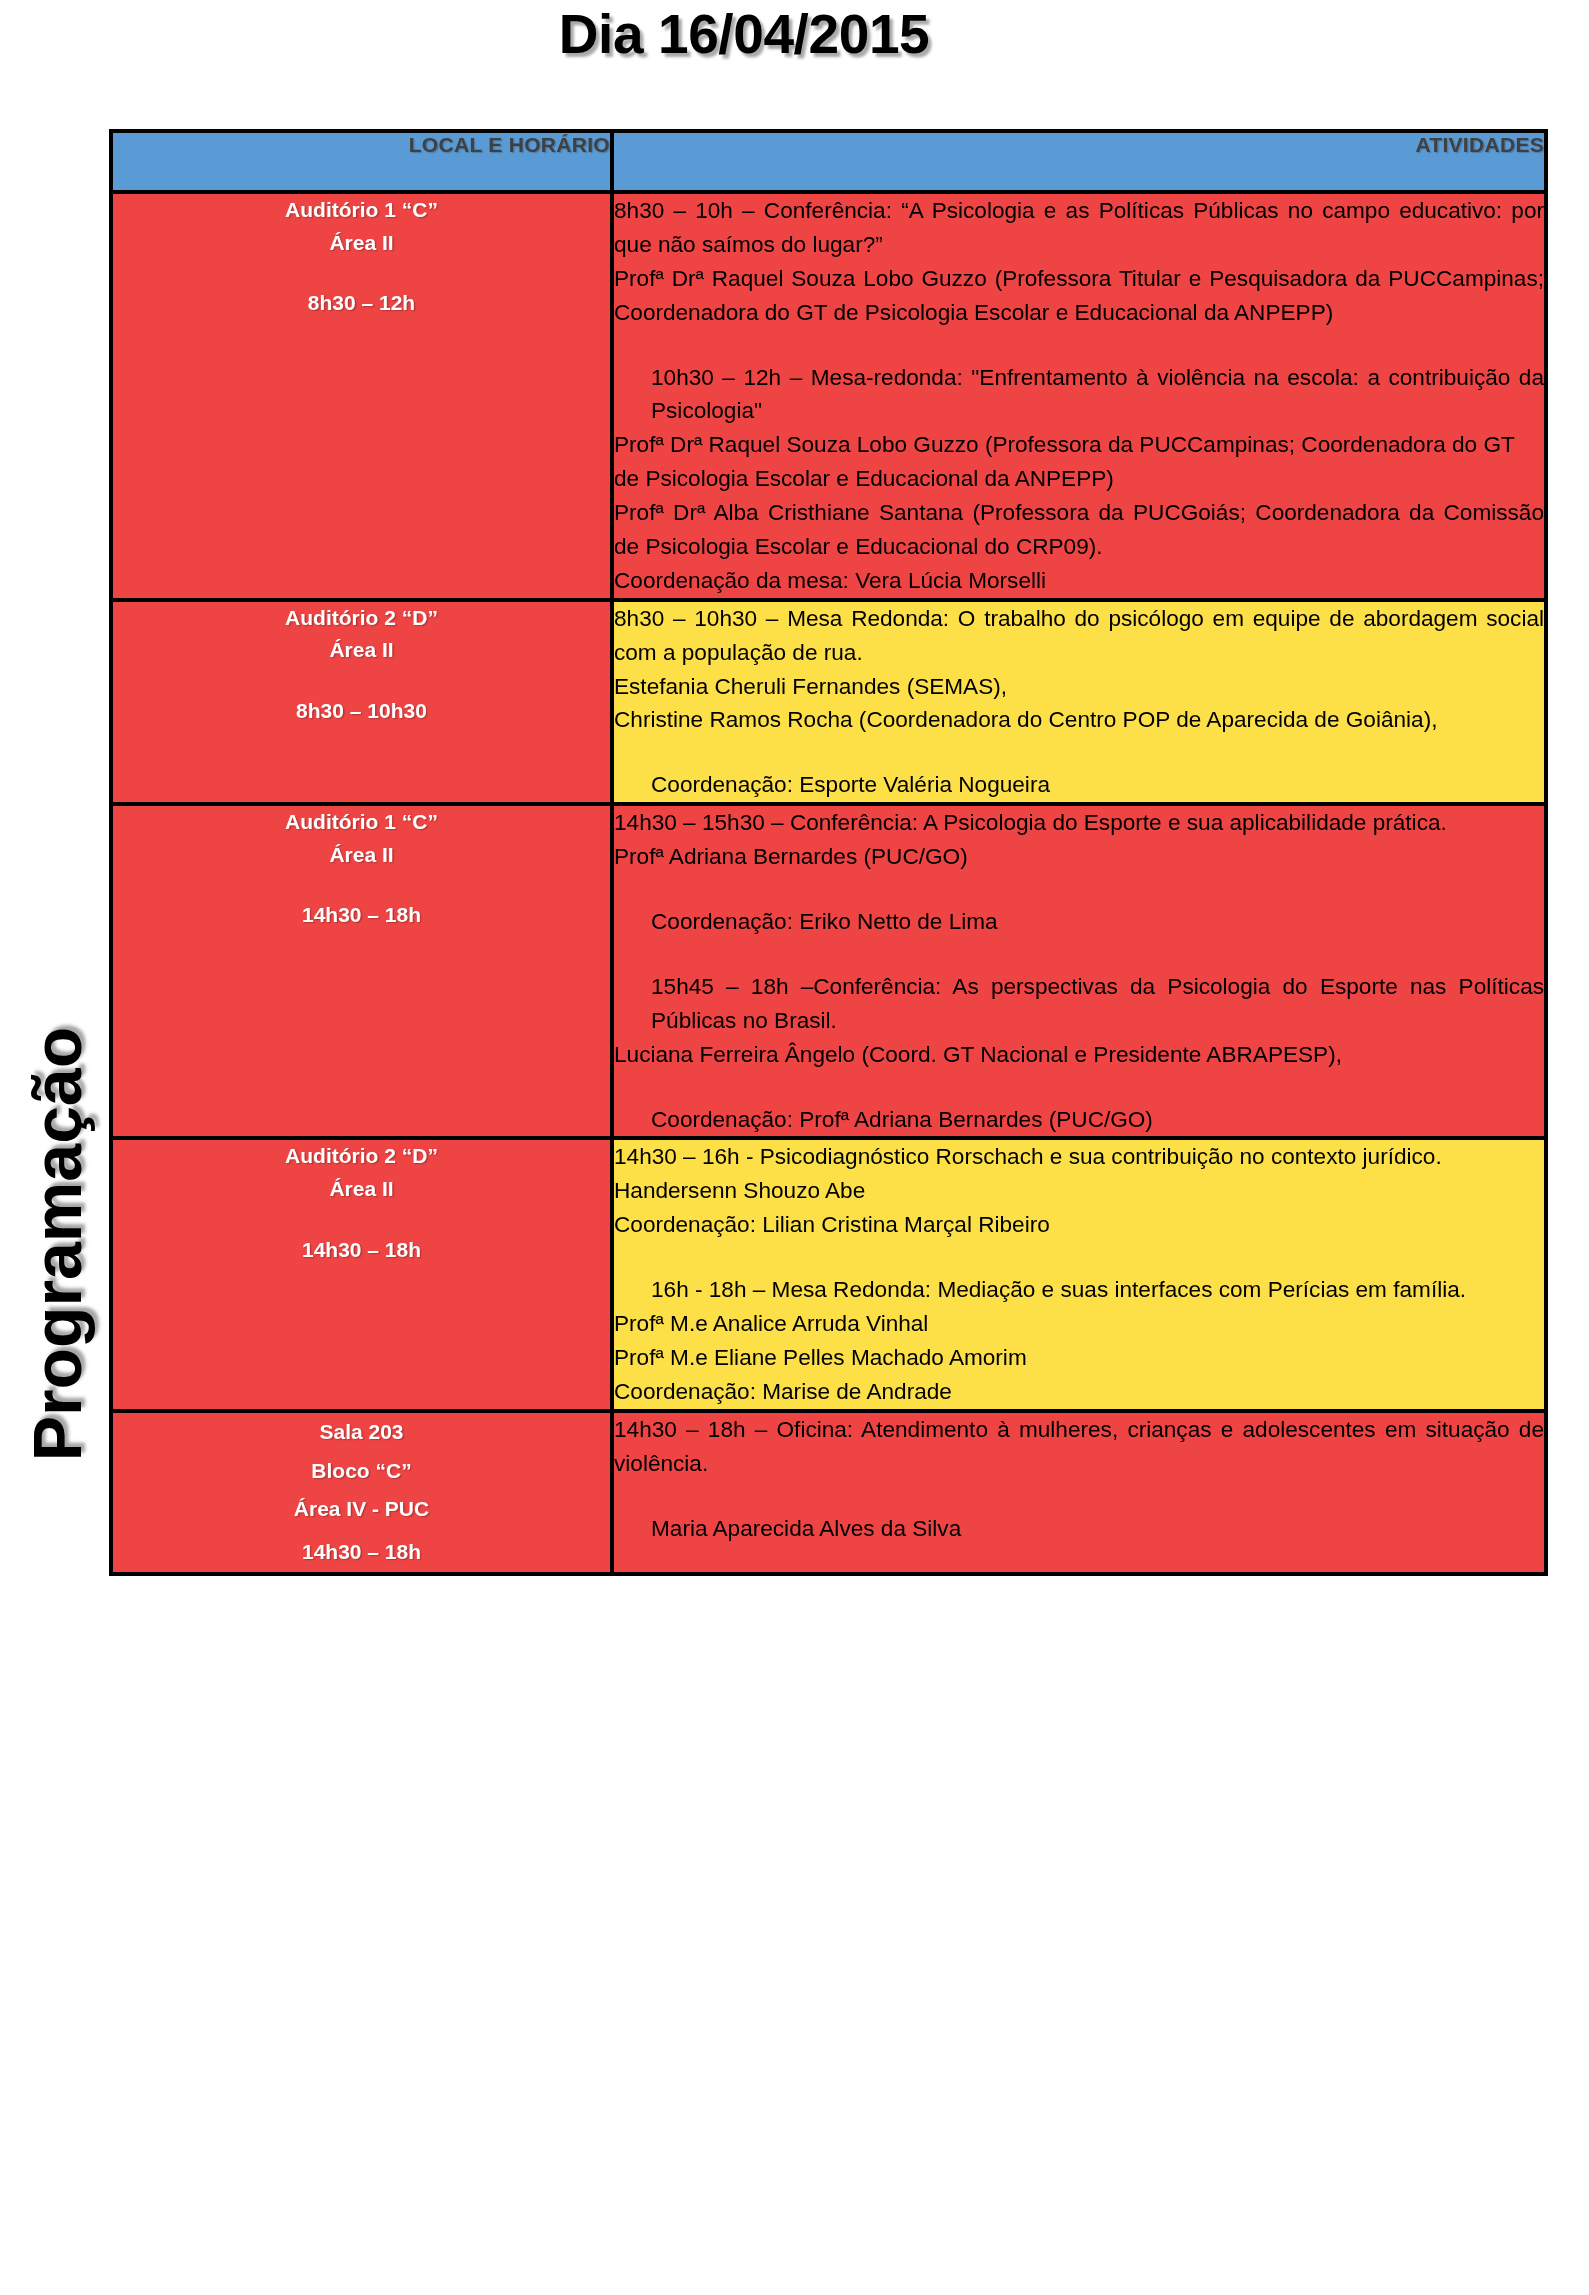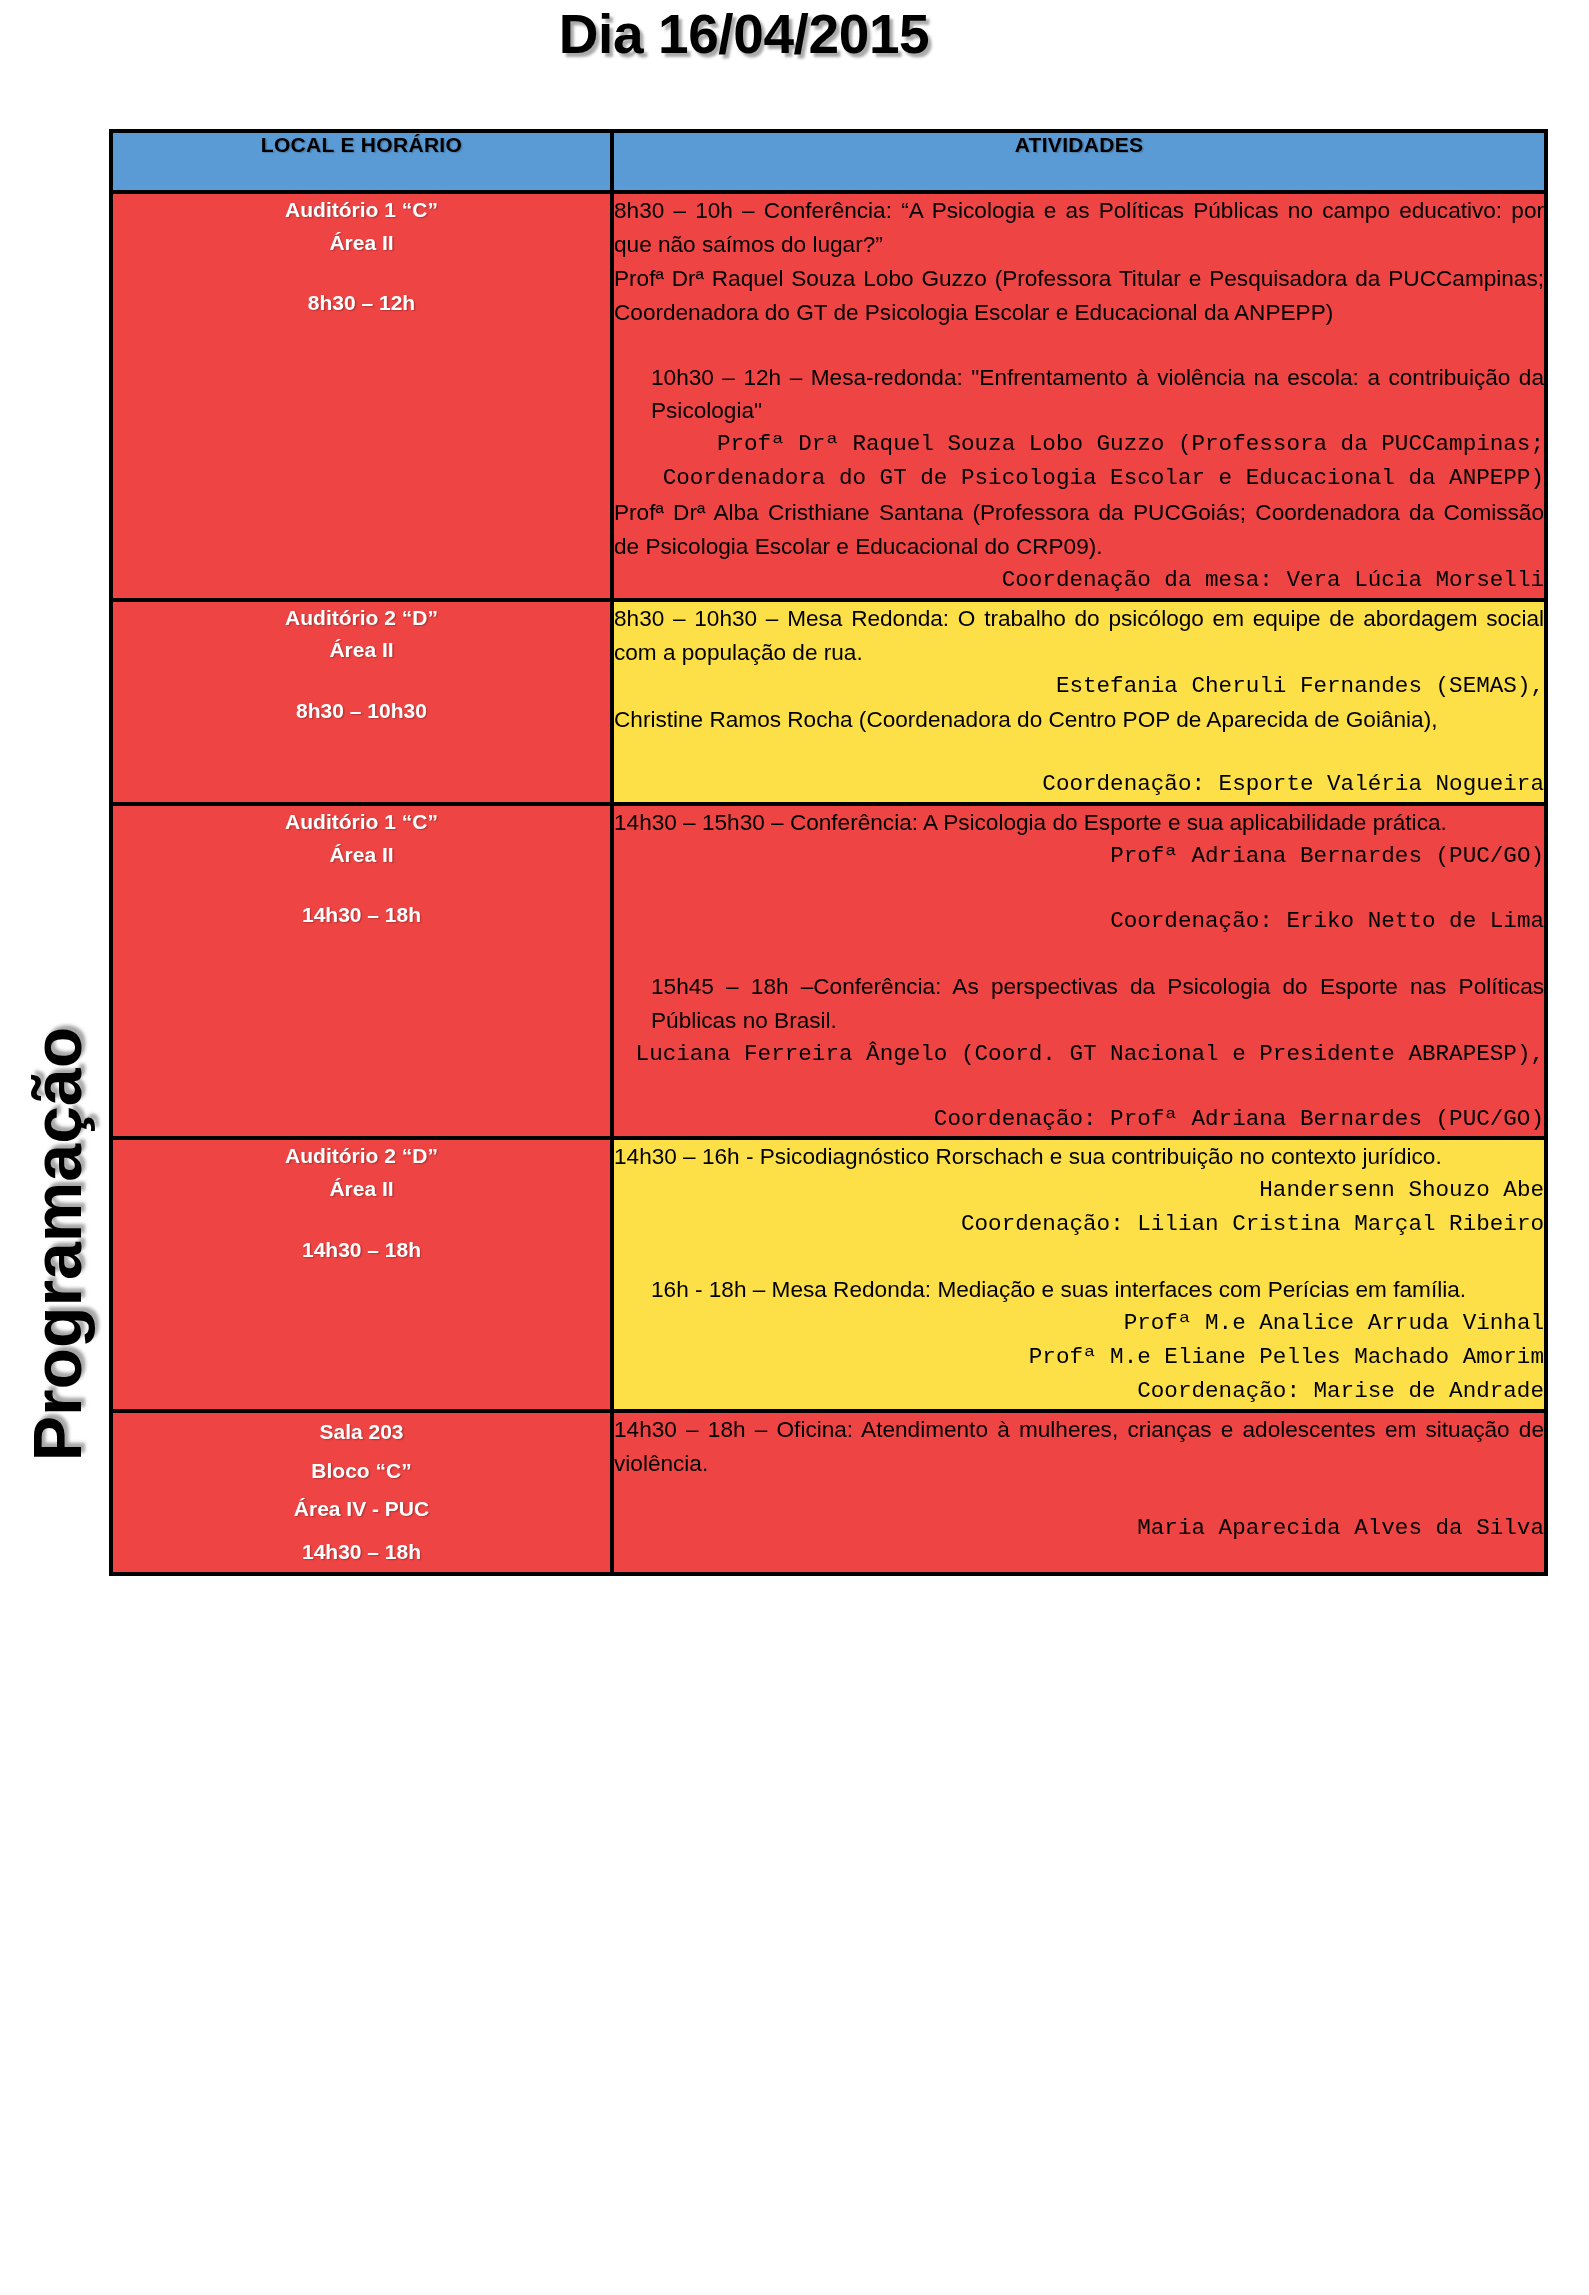--- a/index.html
+++ b/index.html
@@ -71,24 +71,24 @@
   #schedule-table td,
   #schedule-table th {
     border: 4.2px solid #000000;
     padding: 0;
     vertical-align: top;
   }
 
   
   .hdr-cell {
     background: #5B9BD5;
-    color: #000000;
+    color: #404040;
     font-size: 21px;
     font-weight: bold;
-    text-align: center;
+    text-align: right;
     vertical-align: middle;
     height: 57px;
     padding: 5.7px 7px;
     letter-spacing: 0.3px;
     text-shadow: 1.4px 1.4px 1.4px rgba(0,0,0,0.22);
   }
 
   
   .local-cell {
     background: #ef4444;
@@ -115,21 +115,21 @@
     text-align: justify;
     text-justify: inter-word;
     padding: 5.7px 10px 7px 10px;
     hyphens: none;
   }
   .ativ-cell.alt { background: #fde047; }
   .ativ-cell p {
     margin: 0;
   }
   .ativ-cell p.gap { margin-top: 31px; padding-left: 37px; }
-  .ativ-cell p.nojust { text-align: right; font-family: Liberation Mono, monospace; }
+  .ativ-cell p.nojust { text-align: left; }
 </style>
 </head>
 <body>
 
 <div id="page-title">Dia 16/04/2015</div>
 
 <div id="side-label-wrap">
   <div id="side-label">Programação</div>
 </div>
 

